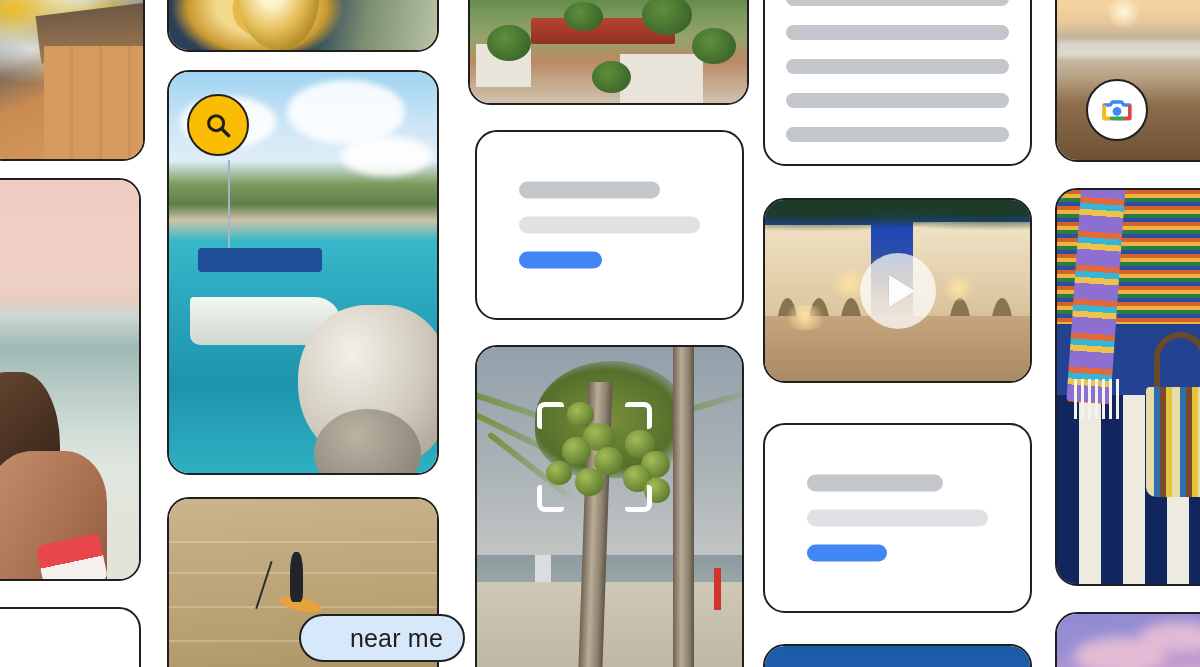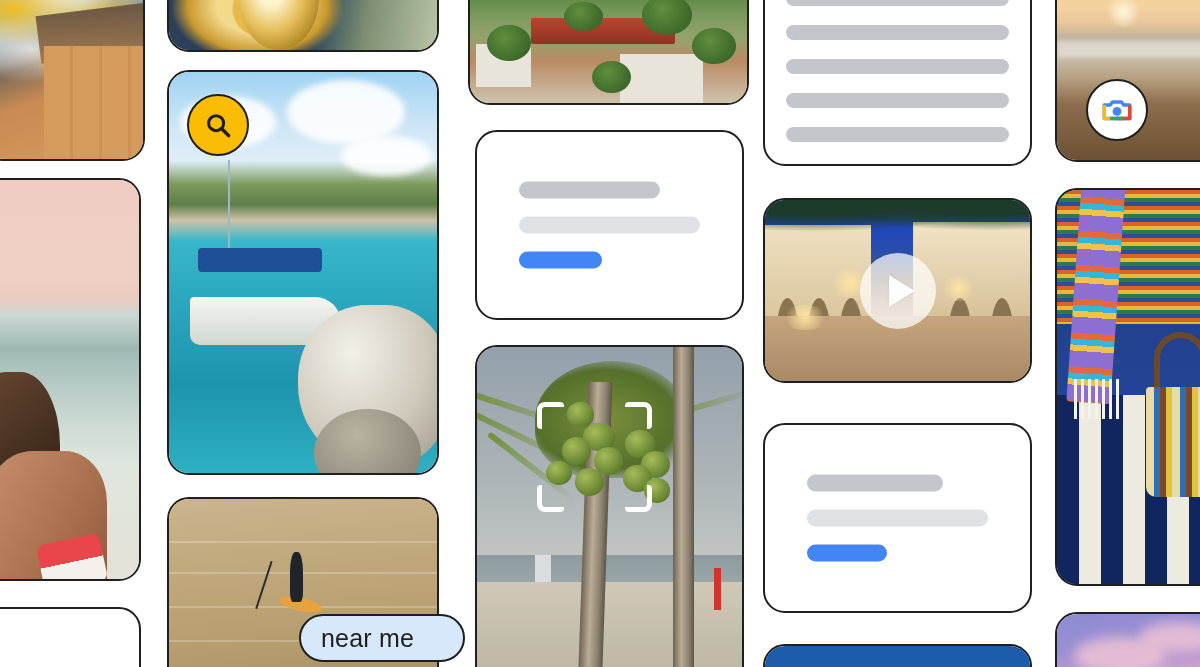--- a/index.html
+++ b/index.html
@@ -31,21 +31,21 @@
   
   .frame{position:absolute;}
   .frame i{position:absolute;width:22px;height:22px;border:5px solid #fff;border-radius:4px;}
   .frame i.tl{top:0;left:0;border-right:none;border-bottom:none;border-top-left-radius:8px;}
   .frame i.tr{top:0;right:0;border-left:none;border-bottom:none;border-top-right-radius:8px;}
   .frame i.bl{bottom:0;left:0;border-right:none;border-top:none;border-bottom-left-radius:8px;}
   .frame i.br{bottom:0;right:0;border-left:none;border-top:none;border-bottom-right-radius:8px;}
 
   
   .chip{position:absolute;background:#d7e8fa;border:2px solid #1f1f1f;border-radius:999px;
-        display:flex;align-items:center;justify-content:flex-start;color:#1f1f1f;font-size:25px;letter-spacing:.2px;padding:0 20px;}
+        display:flex;align-items:center;justify-content:flex-end;color:#1f1f1f;font-size:25px;letter-spacing:.2px;padding:0 20px;}
 
   
 
   
   .art-flags{background:
       radial-gradient(ellipse 120px 60px at 18% 18%, rgba(251,188,4,.85), transparent 62%),
       radial-gradient(ellipse 100px 50px at 45% 10%, rgba(255,255,255,.85), transparent 60%),
       radial-gradient(ellipse 90px 45px at 72% 22%, rgba(251,188,4,.8), transparent 62%),
       radial-gradient(ellipse 110px 55px at 30% 40%, rgba(255,255,255,.7), transparent 62%),
       radial-gradient(ellipse 90px 48px at 62% 45%, rgba(251,188,4,.6), transparent 62%),

